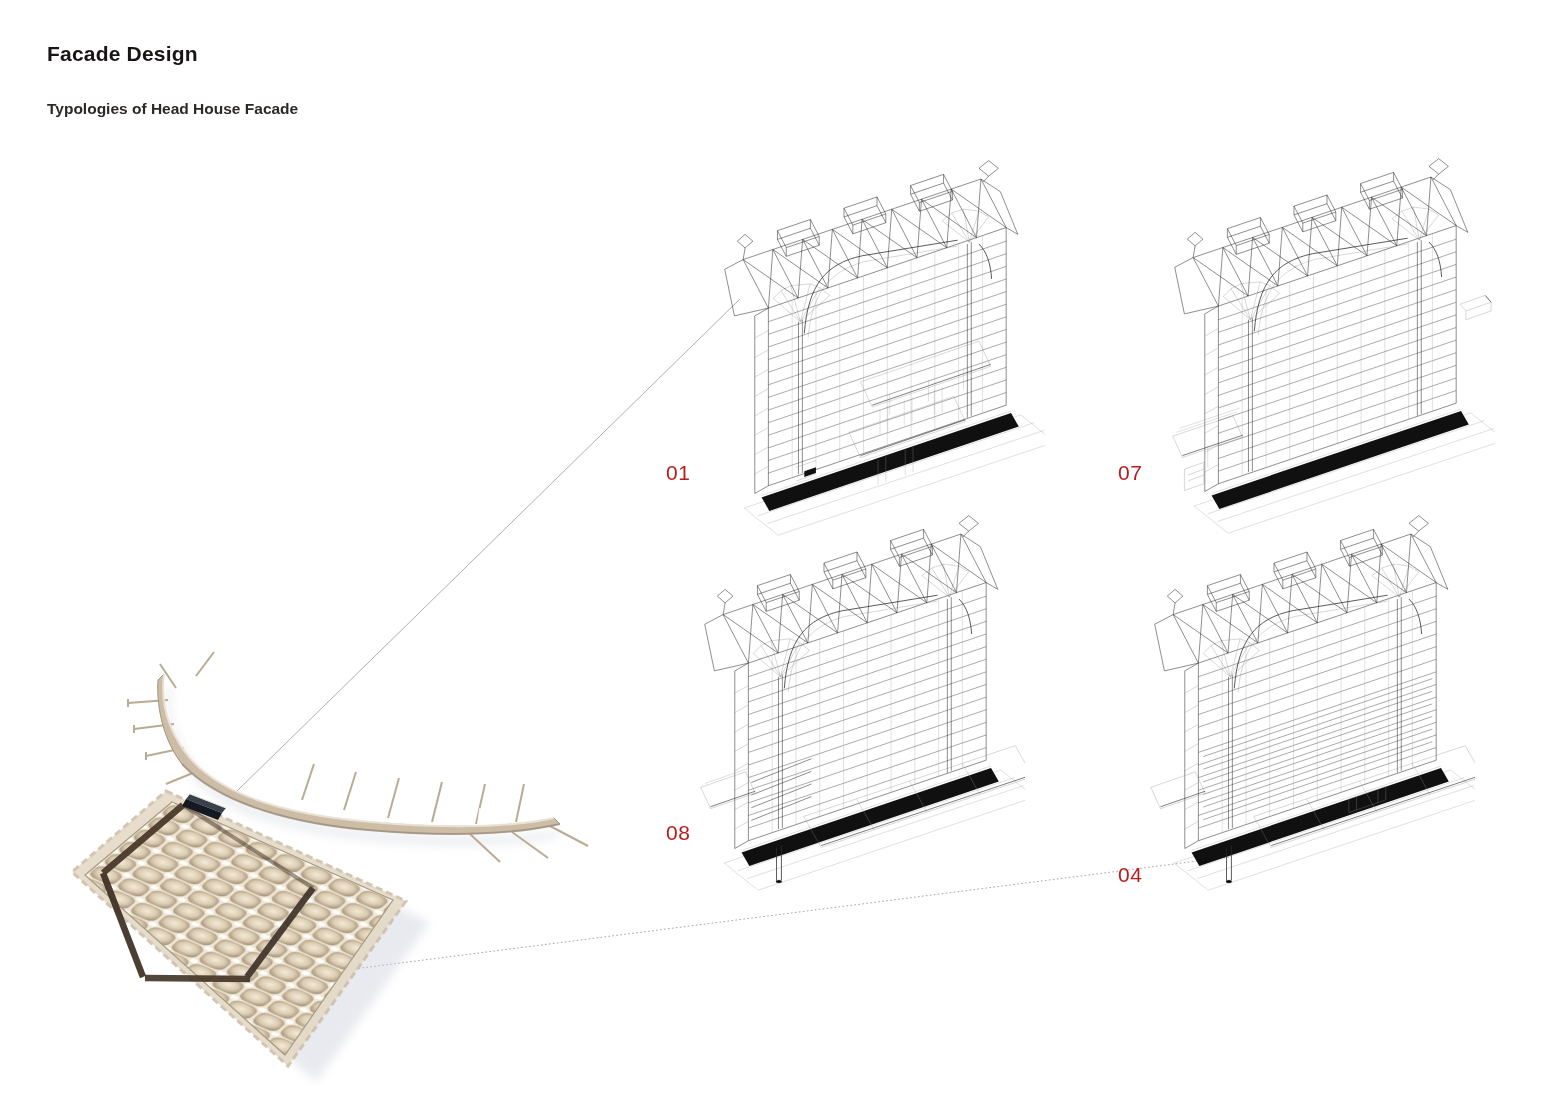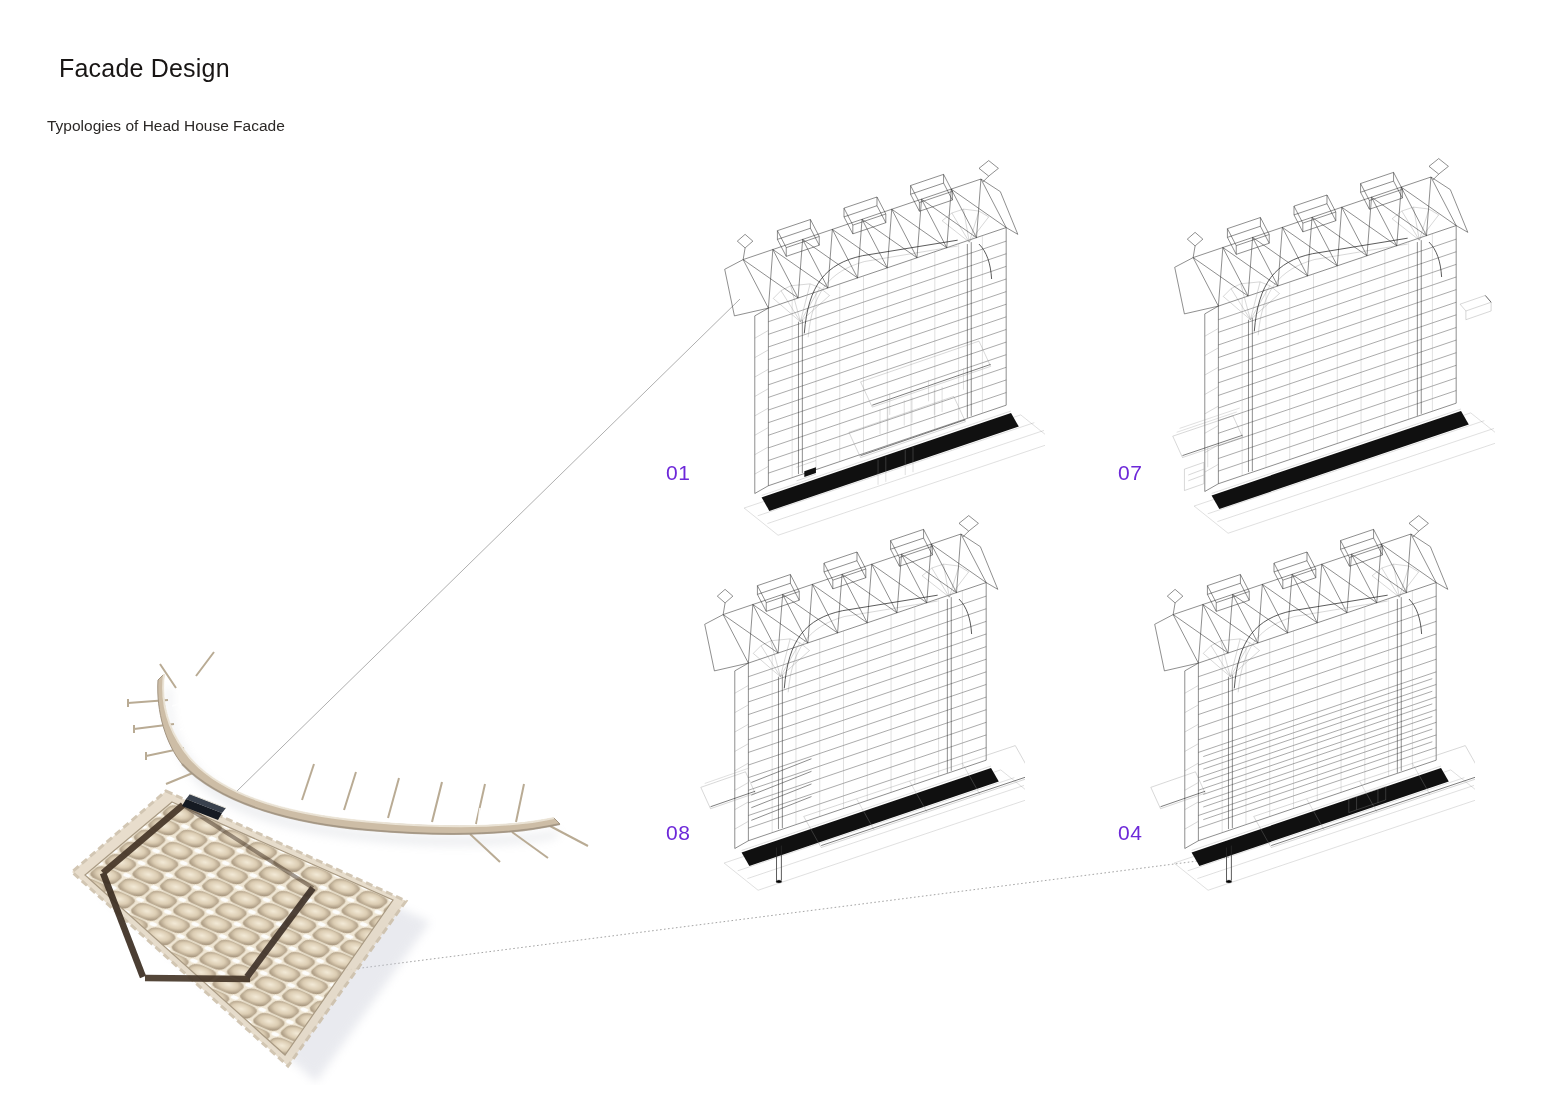--- a/index.html
+++ b/index.html
@@ -1,24 +1,24 @@
 <!DOCTYPE html>
 <html><head>
 <meta charset="utf-8">
 <style>
   html,body{margin:0;padding:0;}
   body{
     width:1556px;height:1100px;position:relative;overflow:hidden;
     background:#ffffff;font-family:"Liberation Sans", sans-serif;color:#221f1e;
   }
   .hdr{position:absolute;left:47px;top:42px;}
-  .hdr h1{margin:12px;font-size:25px;font-weight:normal;letter-spacing:.2px;color:#181514;}
-  .hdr p{margin:34px 0 0 0;font-size:15.5px;font-weight:400;color:#2b2826;}
+  .hdr h1{margin:0;font-size:21px;font-weight:bold;letter-spacing:.2px;color:#181514;}
+  .hdr p{margin:34px 0 0 0;font-size:15.5px;font-weight:700;color:#2b2826;}
   .typo-label{
-    position:absolute;font-size:21px;color:#6d28d9;letter-spacing:.5px;
+    position:absolute;font-size:21px;color:#b91c1c;letter-spacing:.5px;
   }
   .fig{position:absolute;}
   svg{display:block;}
   
   .ln path,.ln line,.ln polyline,.ln polygon{fill:none;stroke:#2b2b2b;stroke-width:.55;stroke-linejoin:round;stroke-linecap:butt;}
   .wall{fill:#ffffff;}
   .thin{stroke:#9a9a9a !important;stroke-width:.32 !important;}
   .min{stroke:#8a8a8a !important;stroke-width:.35 !important;}
   .lou{stroke:#3c3c3c !important;stroke-width:.45 !important;}
   .med{stroke-width:.8 !important;}
@@ -233,21 +233,21 @@
 </svg>
 
 <header class="hdr">
   <h1>Facade Design</h1>
   <p>Typologies of Head House Facade</p>
 </header>
 
 <span class="typo-label" style="left:666px;top:461px">01</span>
 <span class="typo-label" style="left:1118px;top:461px">07</span>
 <span class="typo-label" style="left:666px;top:821px">08</span>
-<span class="typo-label" style="left:1118px;top:821px">04</span>
+<span class="typo-label" style="left:1118px;top:863px">04</span>
 
 <figure class="fig" style="left:715px;top:150px;margin:0">
   <svg width="330" height="390" viewBox="0 0 340 400">
     <use href="#fac"></use>
       <use href="#fac-v01"></use>
   </svg>
 </figure>
 
 <figure class="fig" style="left:1165px;top:148px;margin:0">
   <svg width="330" height="390" viewBox="0 0 340 400">

